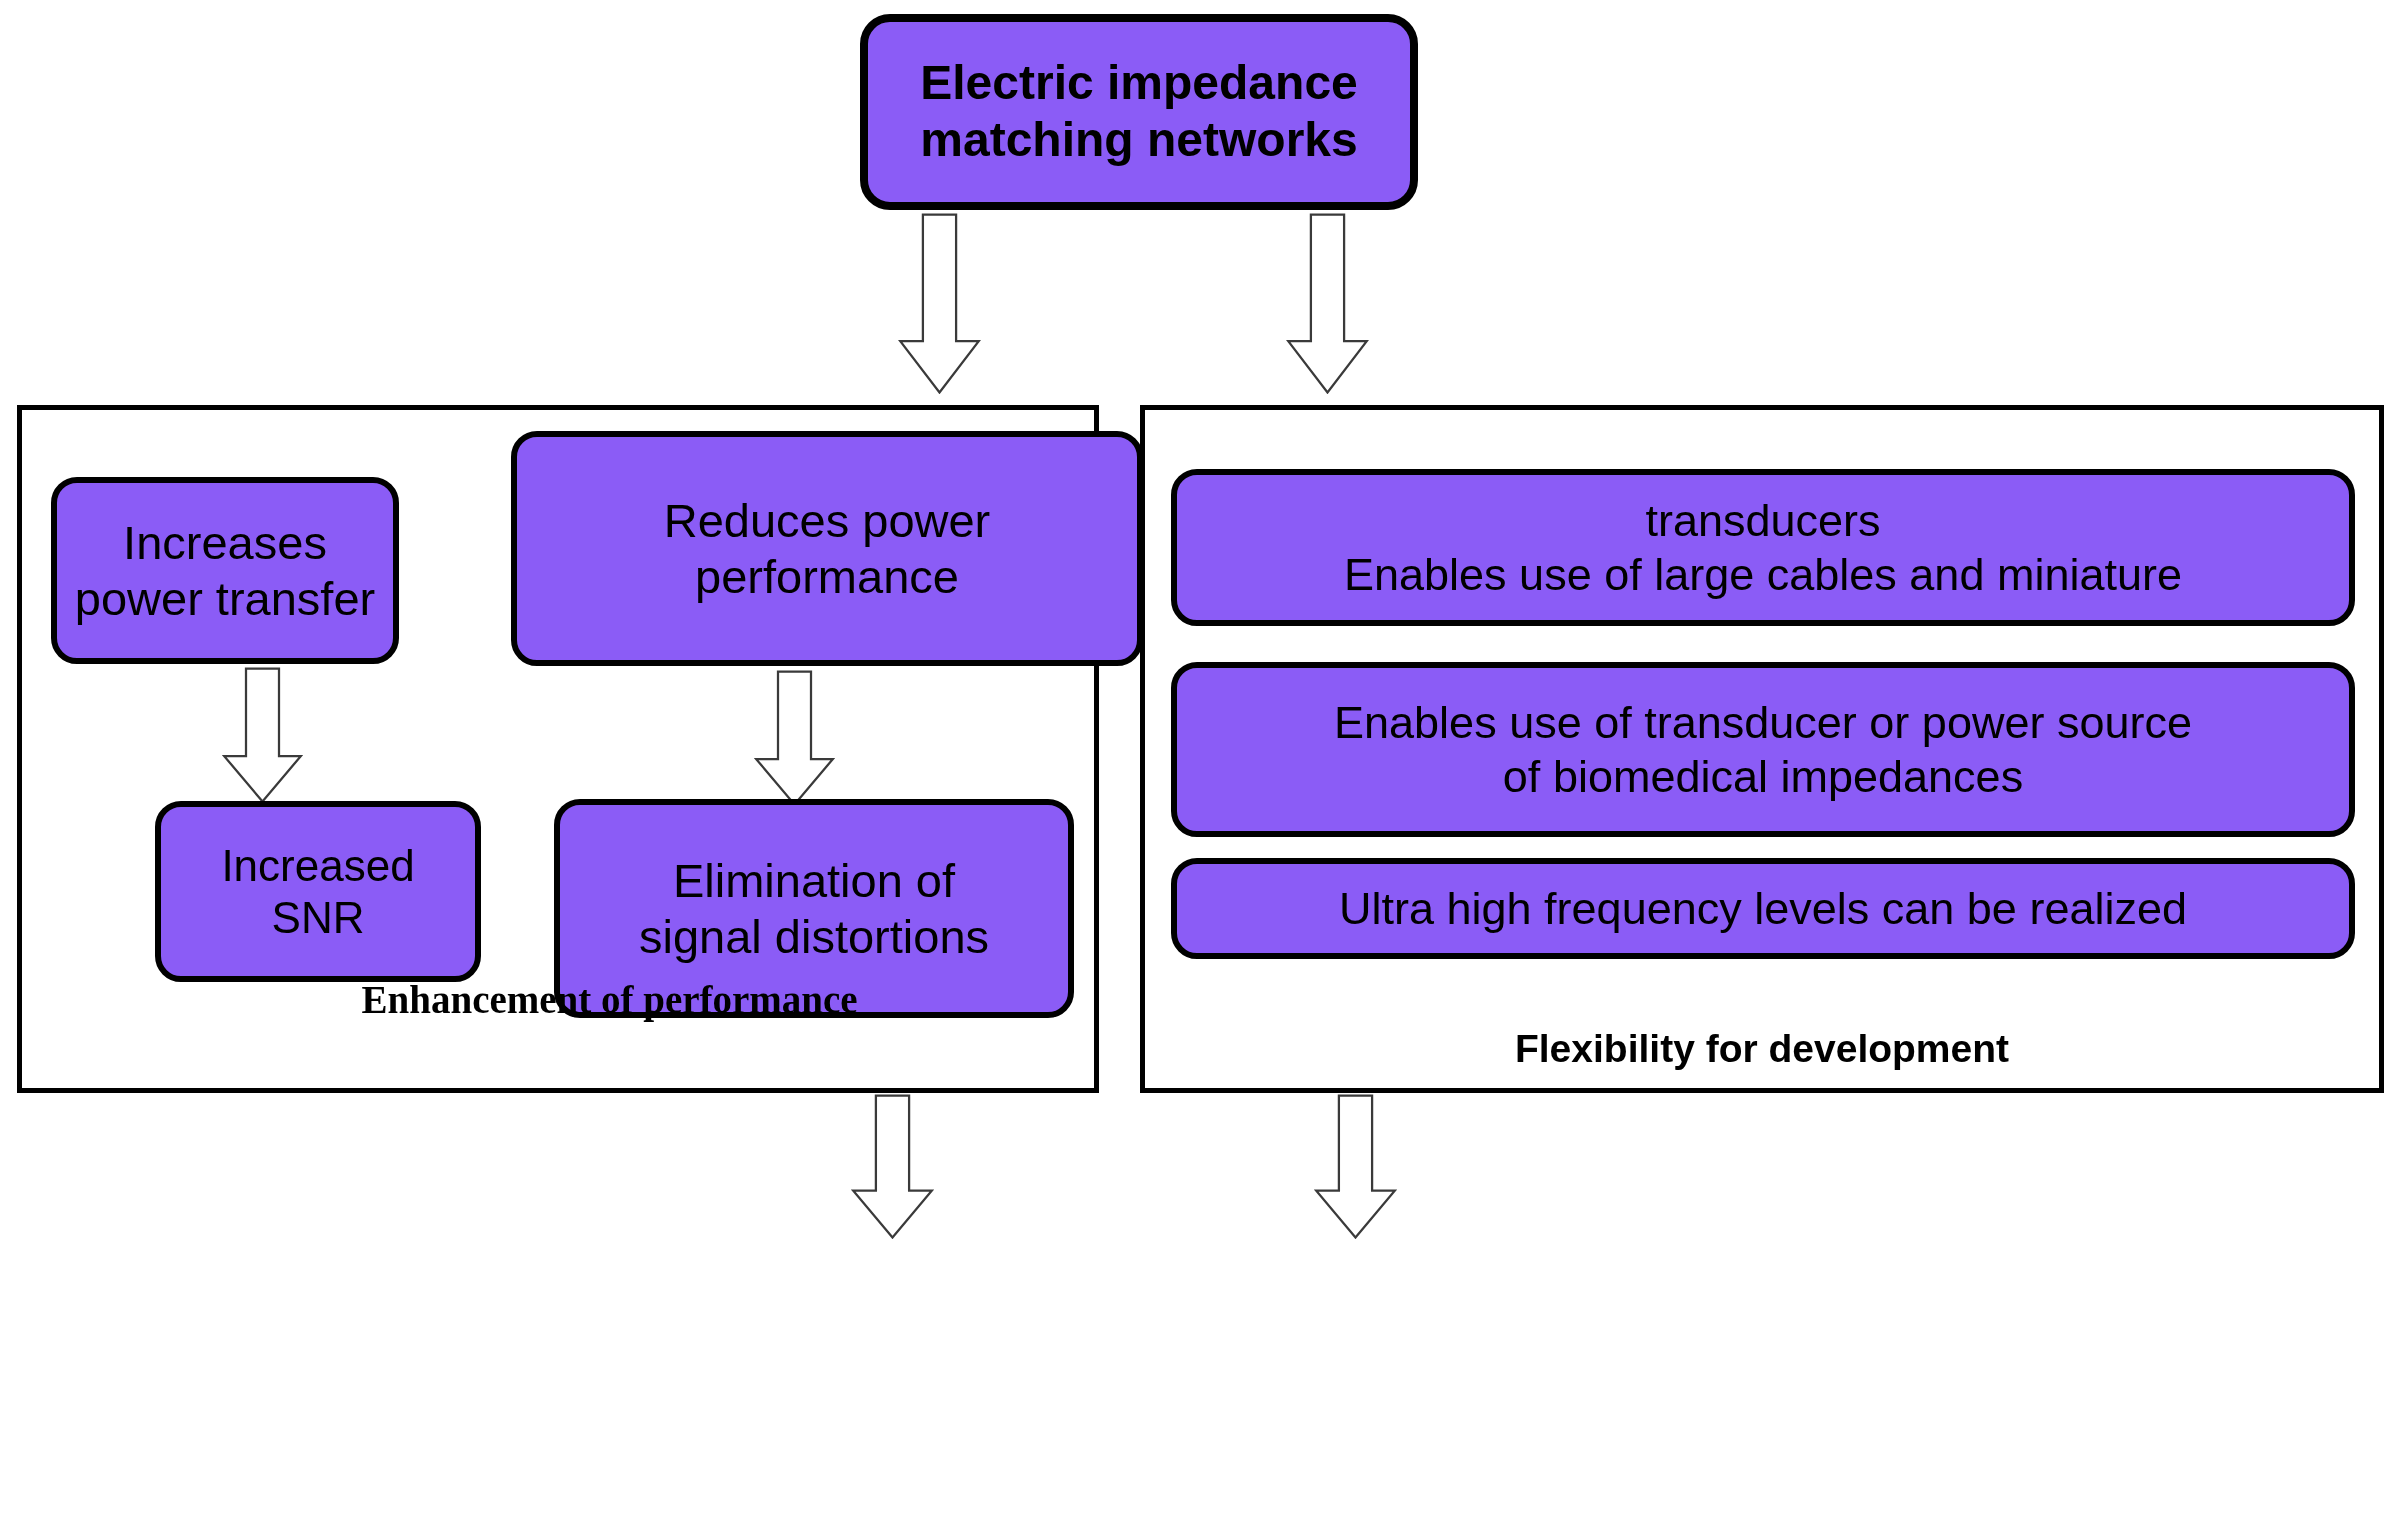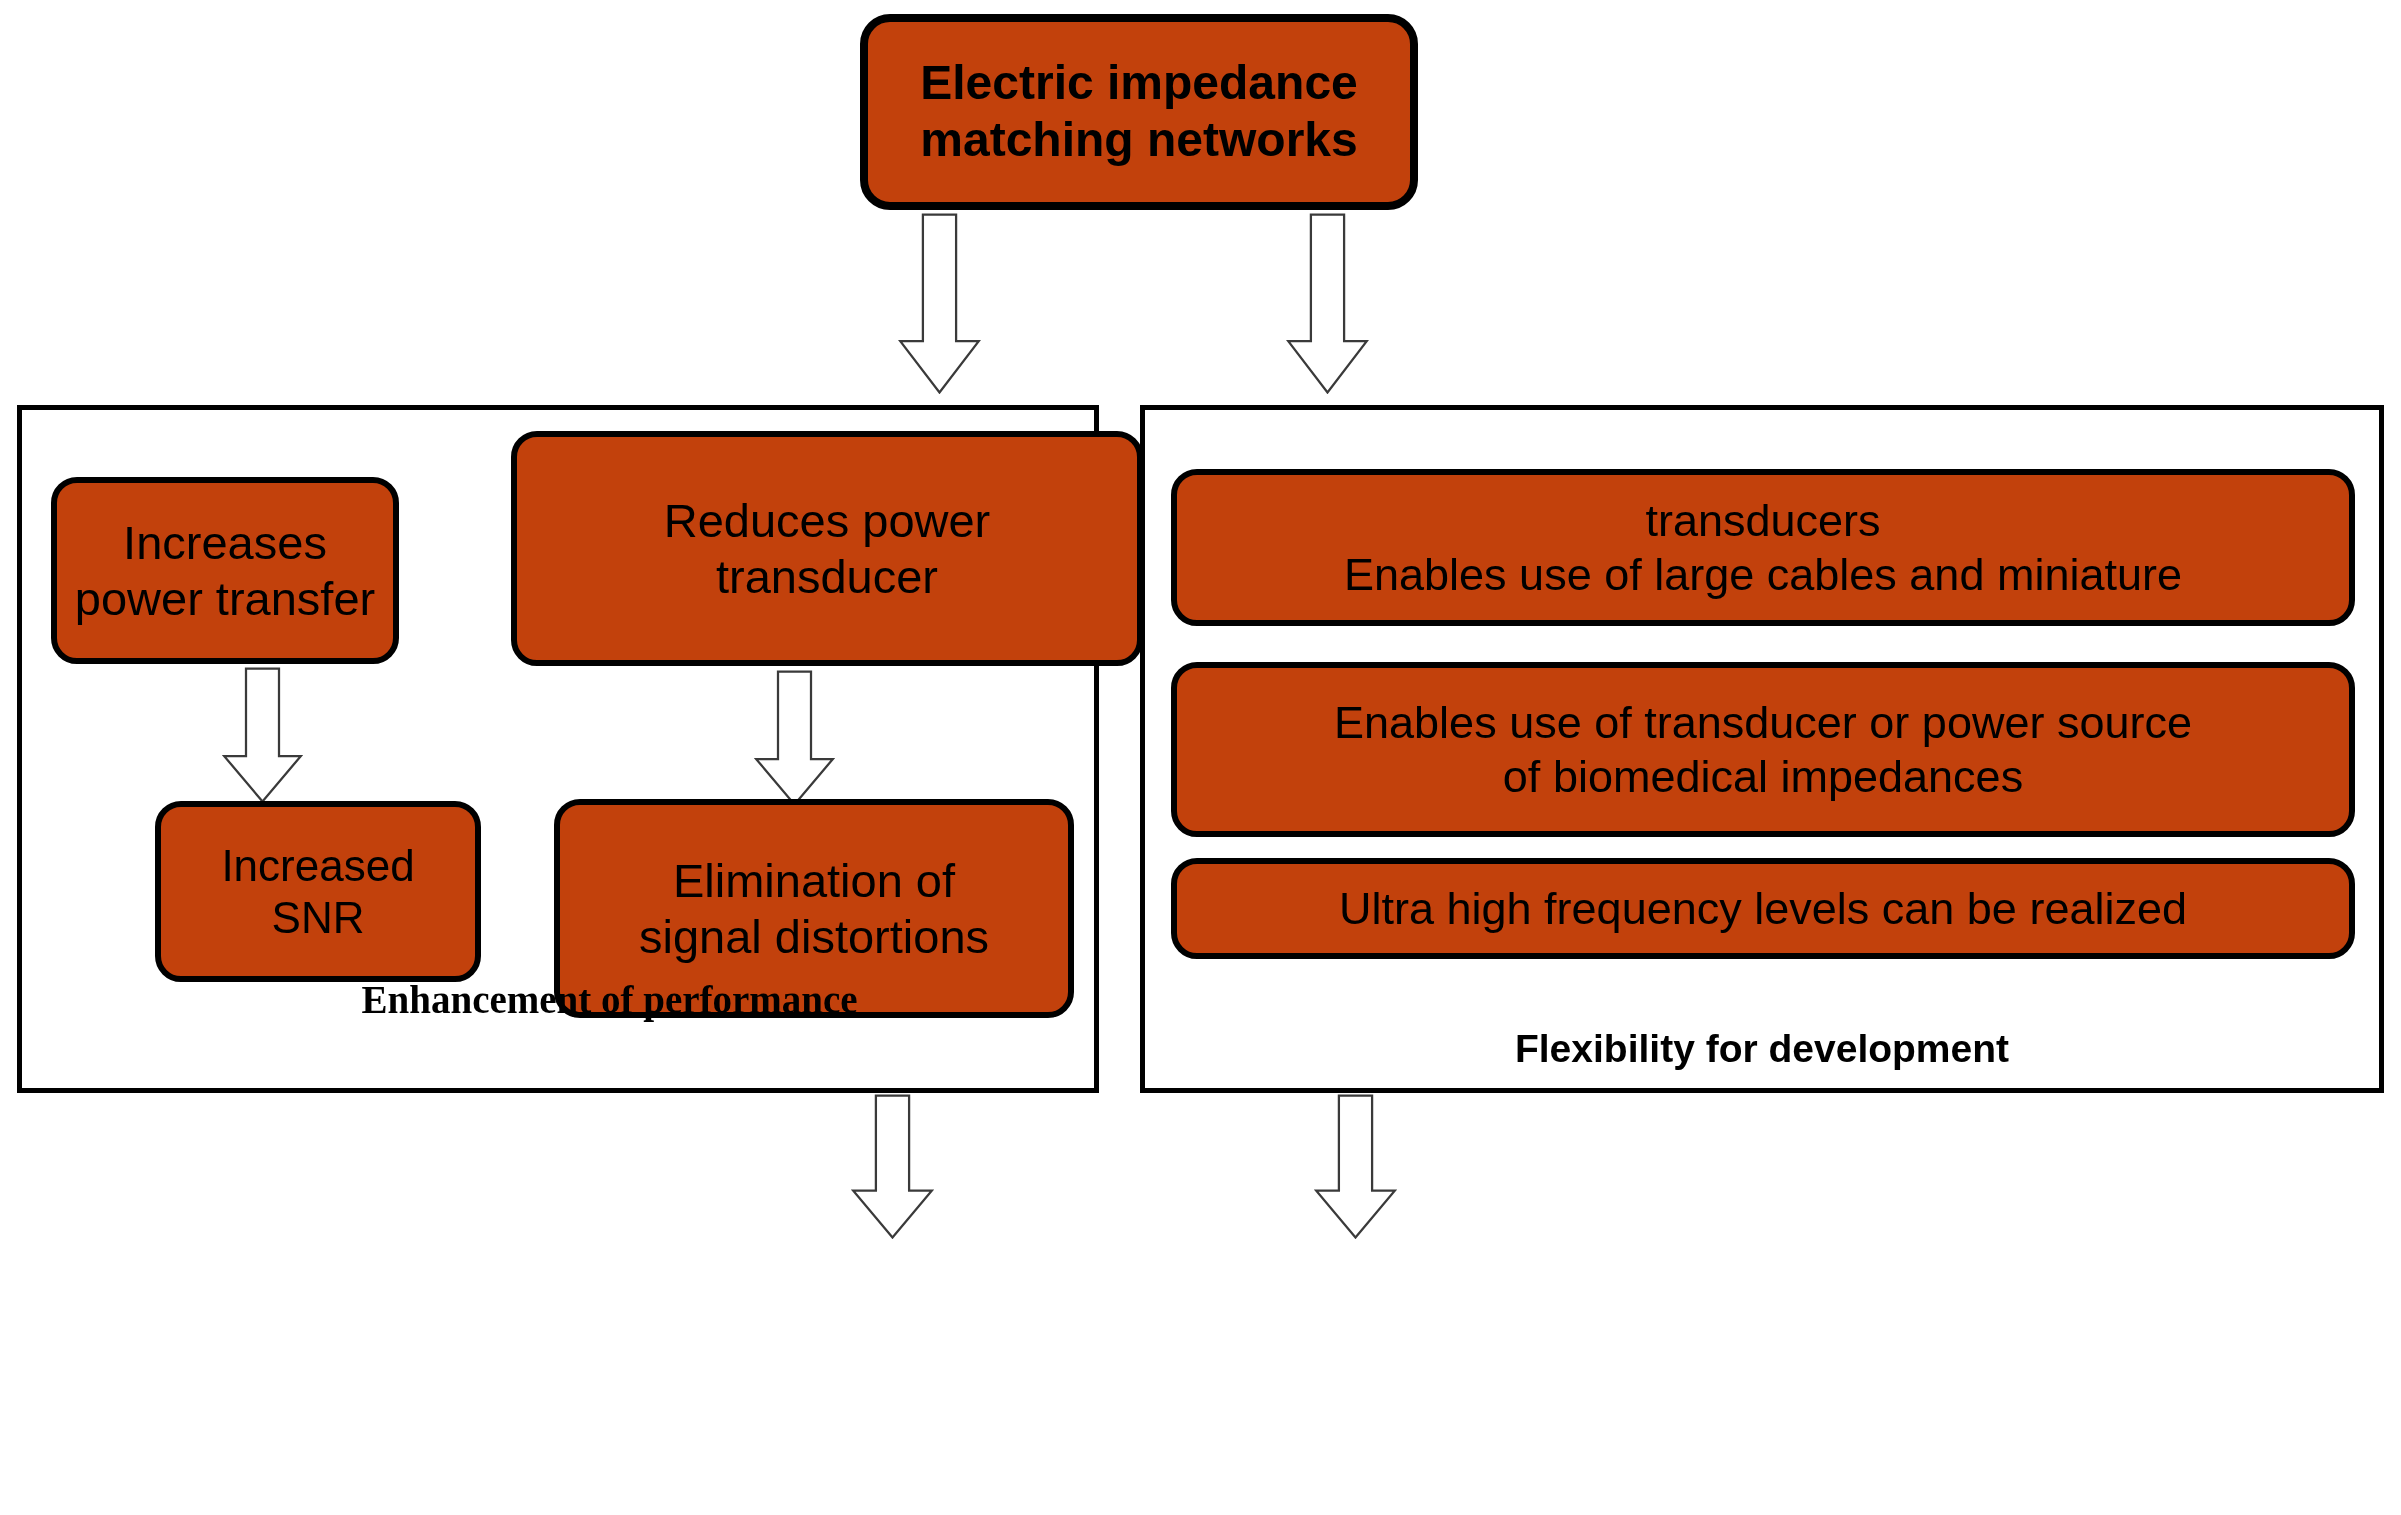--- a/index.html
+++ b/index.html
@@ -15,21 +15,21 @@
     font-family: "Liberation Sans", sans-serif;
     overflow: hidden;
   }
 
   
   .rbox {
     position: absolute;
     box-sizing: border-box;
     border: 6.8px solid #000000;
     border-radius: 26px;
-    background: #c2410c;
+    background: #8b5cf6;
     display: flex;
     align-items: center;
     justify-content: center;
     text-align: center;
     color: #000000;
     line-height: 1.18;
     padding: 3px 10.6px;
   }
   .rbox.thick { border-width: 8.3px; border-radius: 30px; }
 
@@ -102,21 +102,21 @@
   <div class="rbox t-node" style="left:51px; top:477px; width:348px; height:187px;">
     <div>
       <div>Increases</div>
       <div>power transfer</div>
     </div>
   </div>
 
   <div class="rbox t-node" style="left:511px; top:431px; width:632px; height:235px;">
     <div>
       <div>Reduces power</div>
-      <div>transducer</div>
+      <div>performance</div>
     </div>
   </div>
 
   <div class="blockarrow" style="left:222px; top:667px; width:81px; height:136px;">
     <svg viewBox="0 0 108 180" preserveAspectRatio="none">
       <polygon points="32,2 76,2 76,118 105,118 54,178 3,118 32,118"></polygon>
     </svg>
   </div>
 
   <div class="blockarrow" style="left:754px; top:670px; width:81px; height:136px;">

